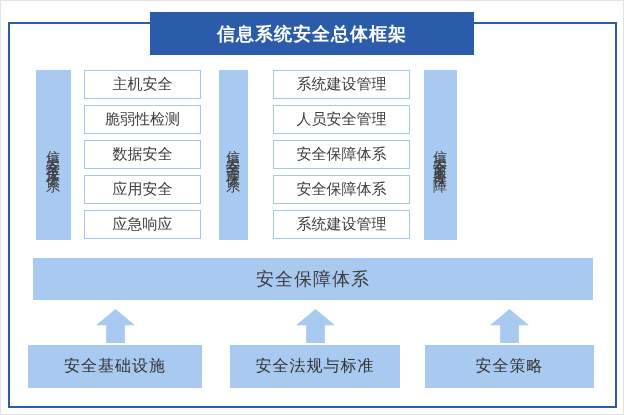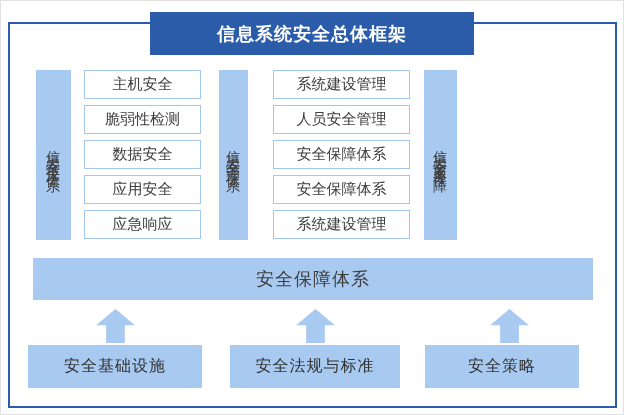--- a/index.html
+++ b/index.html
@@ -128,21 +128,21 @@
     color: #333333;
     font-size: 16px;
     display: flex;
     align-items: center;
     justify-content: center;
     letter-spacing: 1px;
     z-index: 2;
   }
   .f1 { left: 28px;  width: 174px; }
   .f2 { left: 230px; width: 170px; }
-  .f3 { left: 425px; width: 154px; }
+  .f3 { left: 425px; width: 169px; }
 </style>
 </head>
 <body>
 
 <div class="canvas">
 
   <div class="frame"></div>
 
   <div class="banner">信息系统安全总体框架</div>
 

